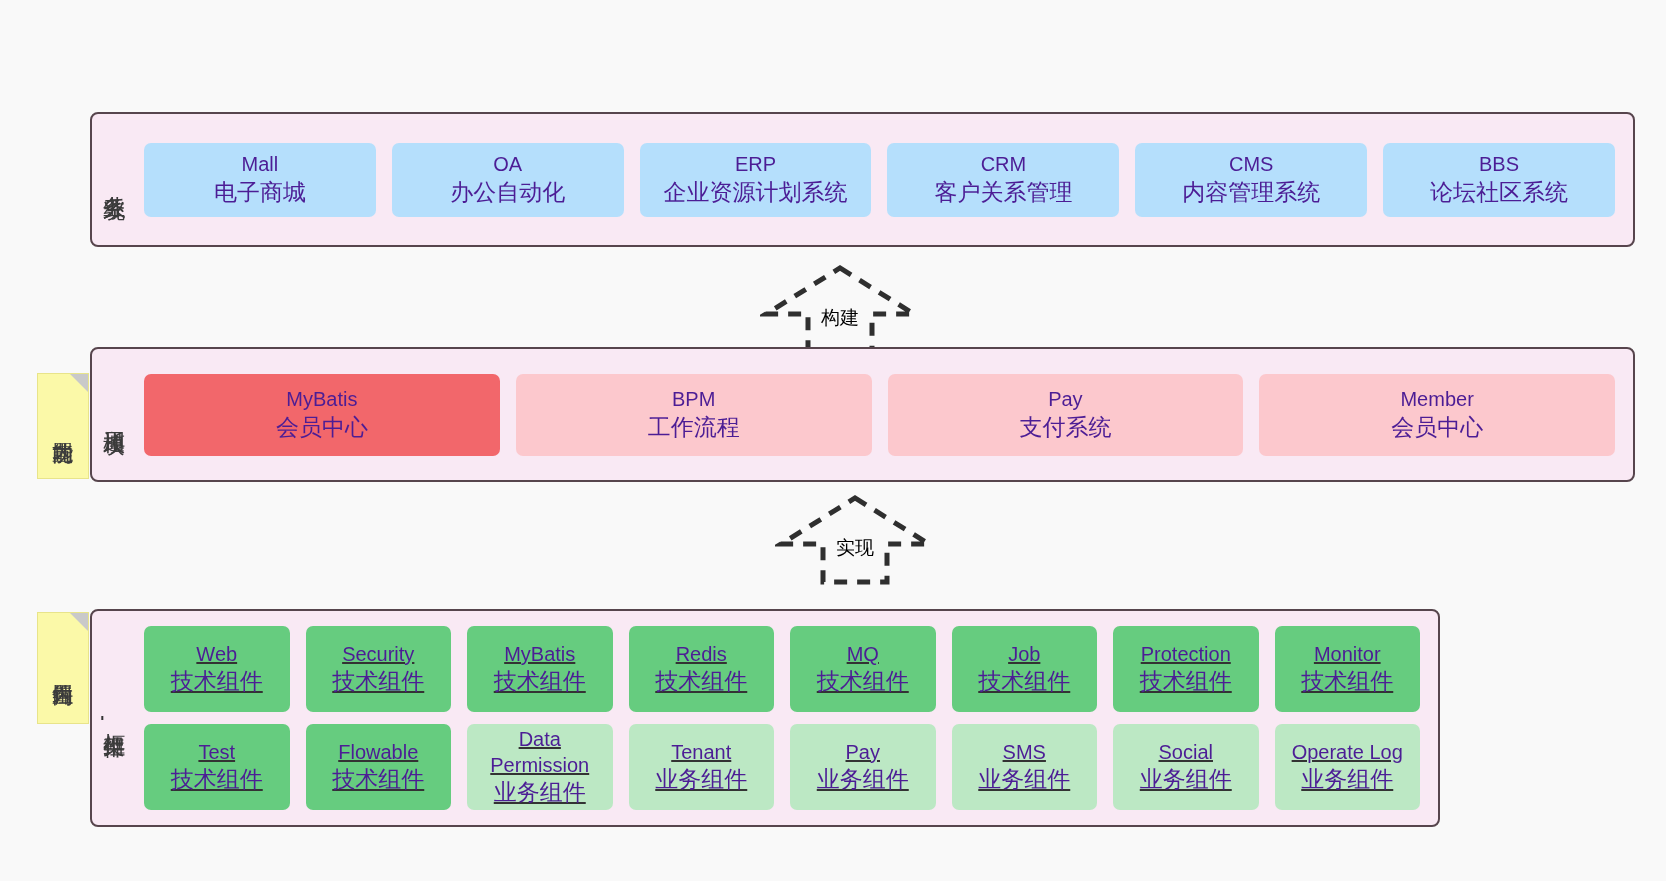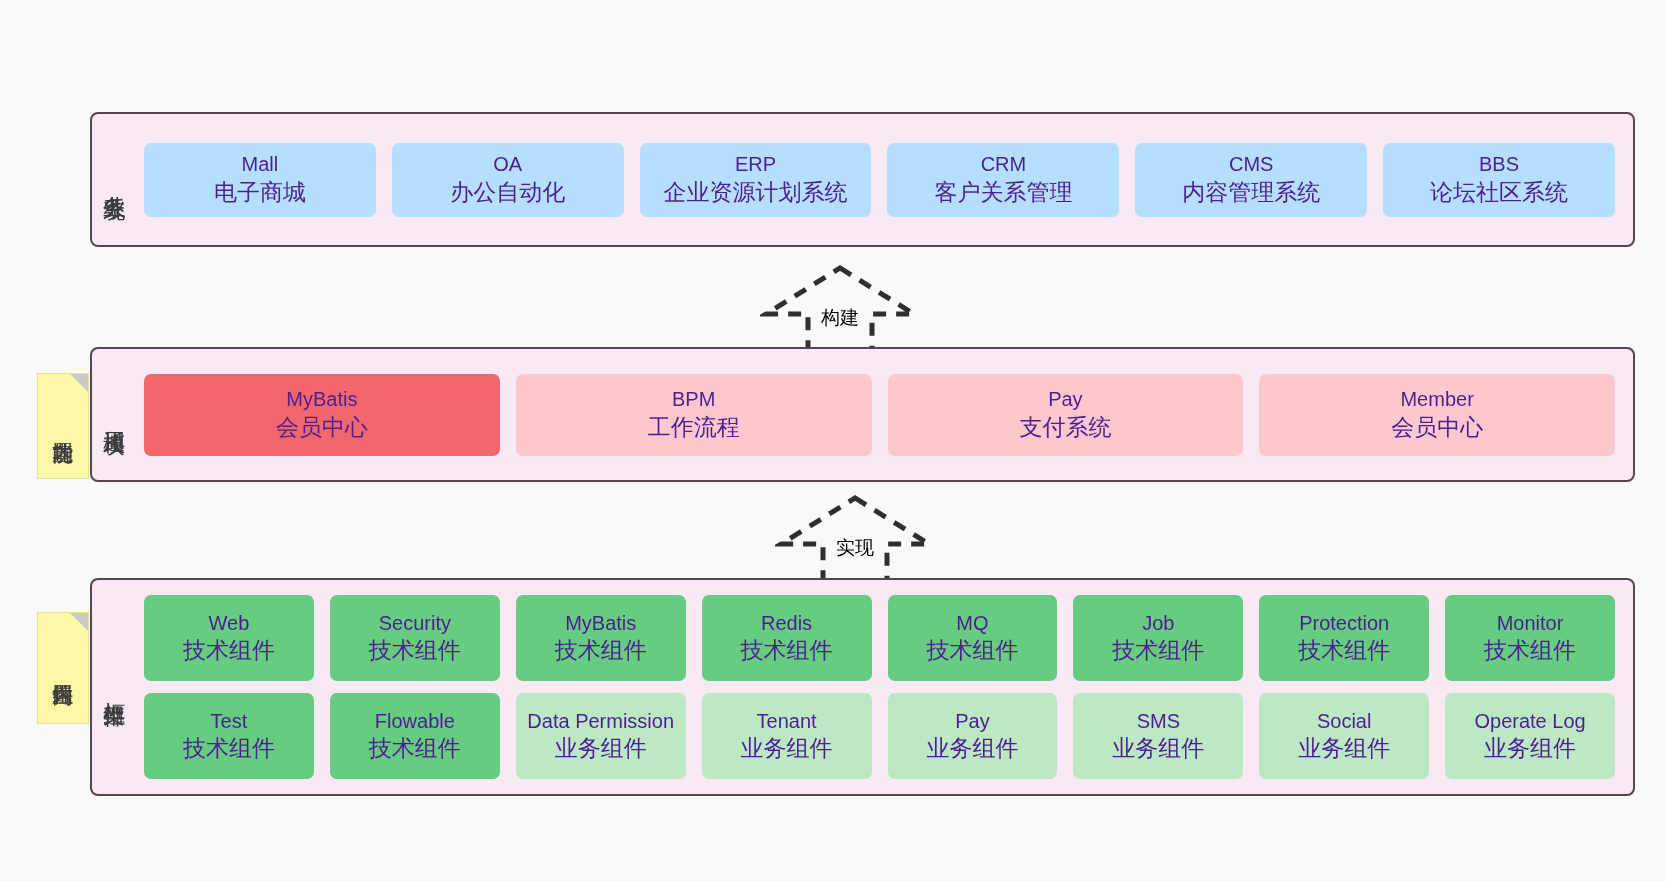--- a/index.html
+++ b/index.html
@@ -87,21 +87,21 @@
   .c-green       { background: #66cc7f; }
   .c-lightgreen  { background: #bce8c4; }
 
   
   #layer-business   { left: 90px; top: 112px; width: 1545px; height: 135px; }
   #layer-business .card { height: 74px; }
 
   #layer-common     { left: 90px; top: 347px; width: 1545px; height: 135px; }
   #layer-common .card { height: 82px; }
 
-  #layer-framework  { left: 90px; top: 578px; width: 1545px; height: 218px; }
+  #layer-framework  { left: 90px; top: 609px; width: 1350px; height: 218px; text-decoration: underline; }
   #layer-framework .card { height: 86px; }
   #layer-framework .layer-body { gap: 12px; }
 
   
   .note {
     position: absolute;
     width: 52px;
     background: #fbf9a8;
     border: 1px solid #e8e48a;
     box-sizing: border-box;

